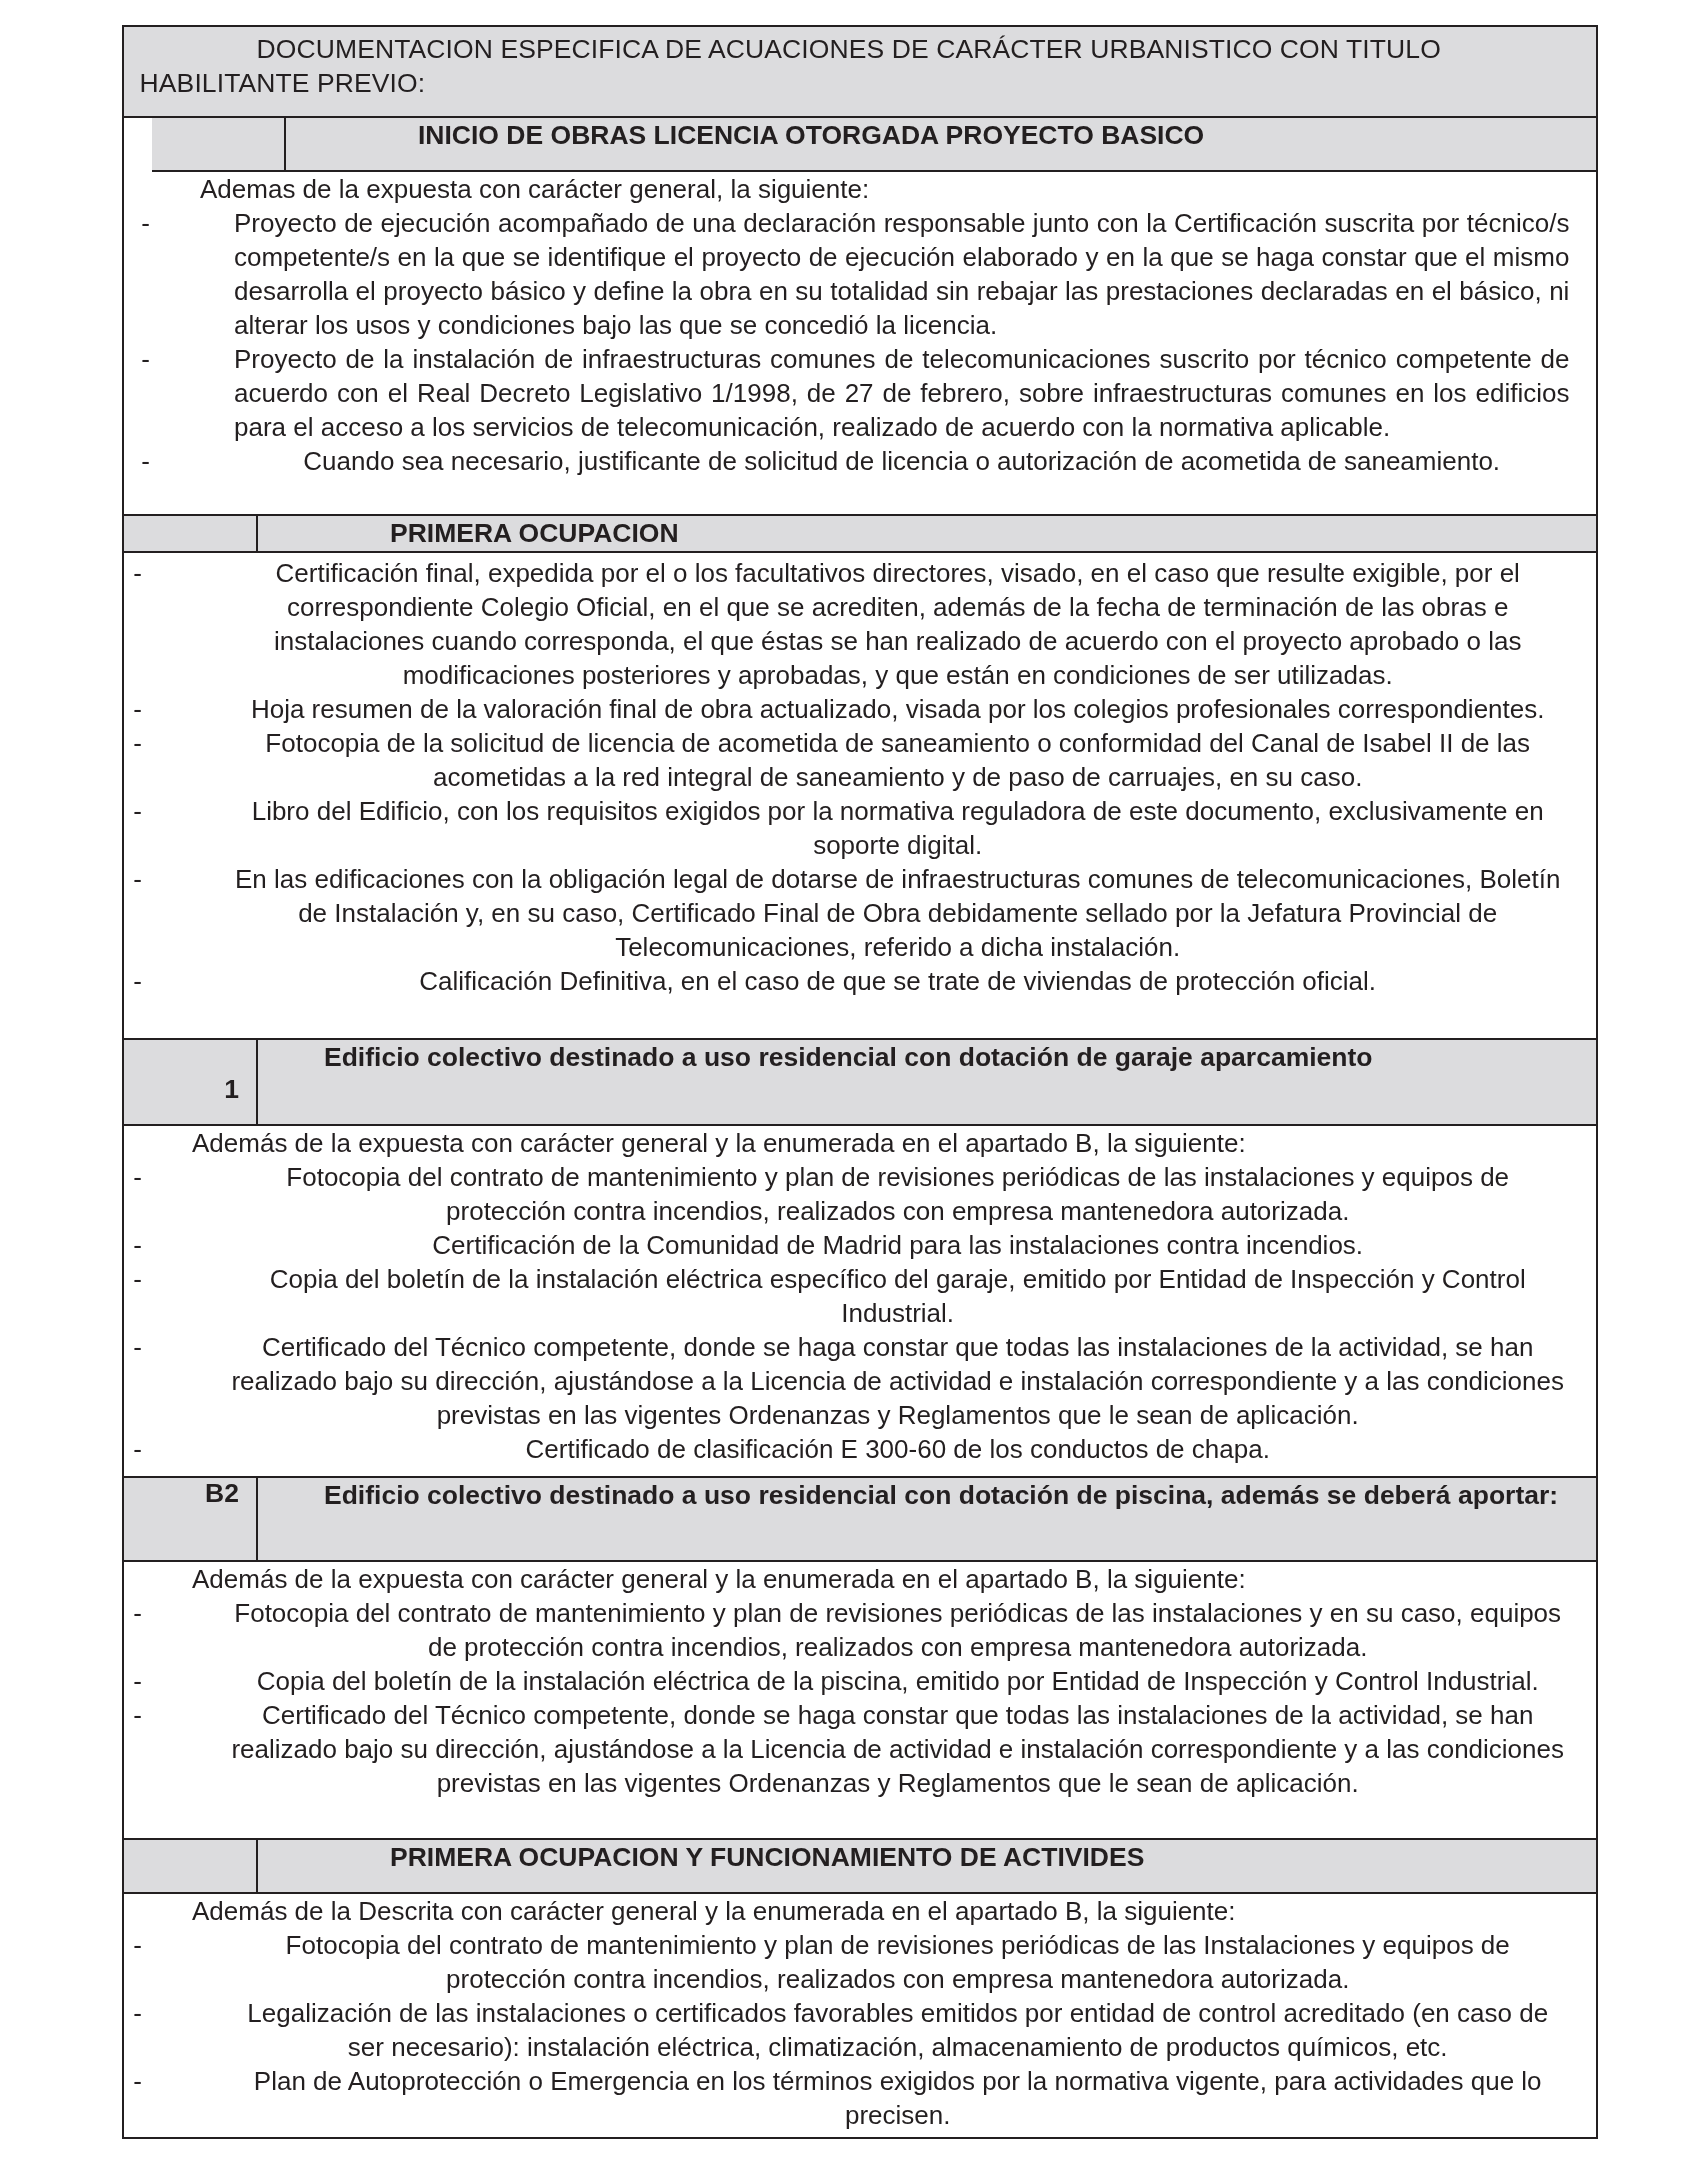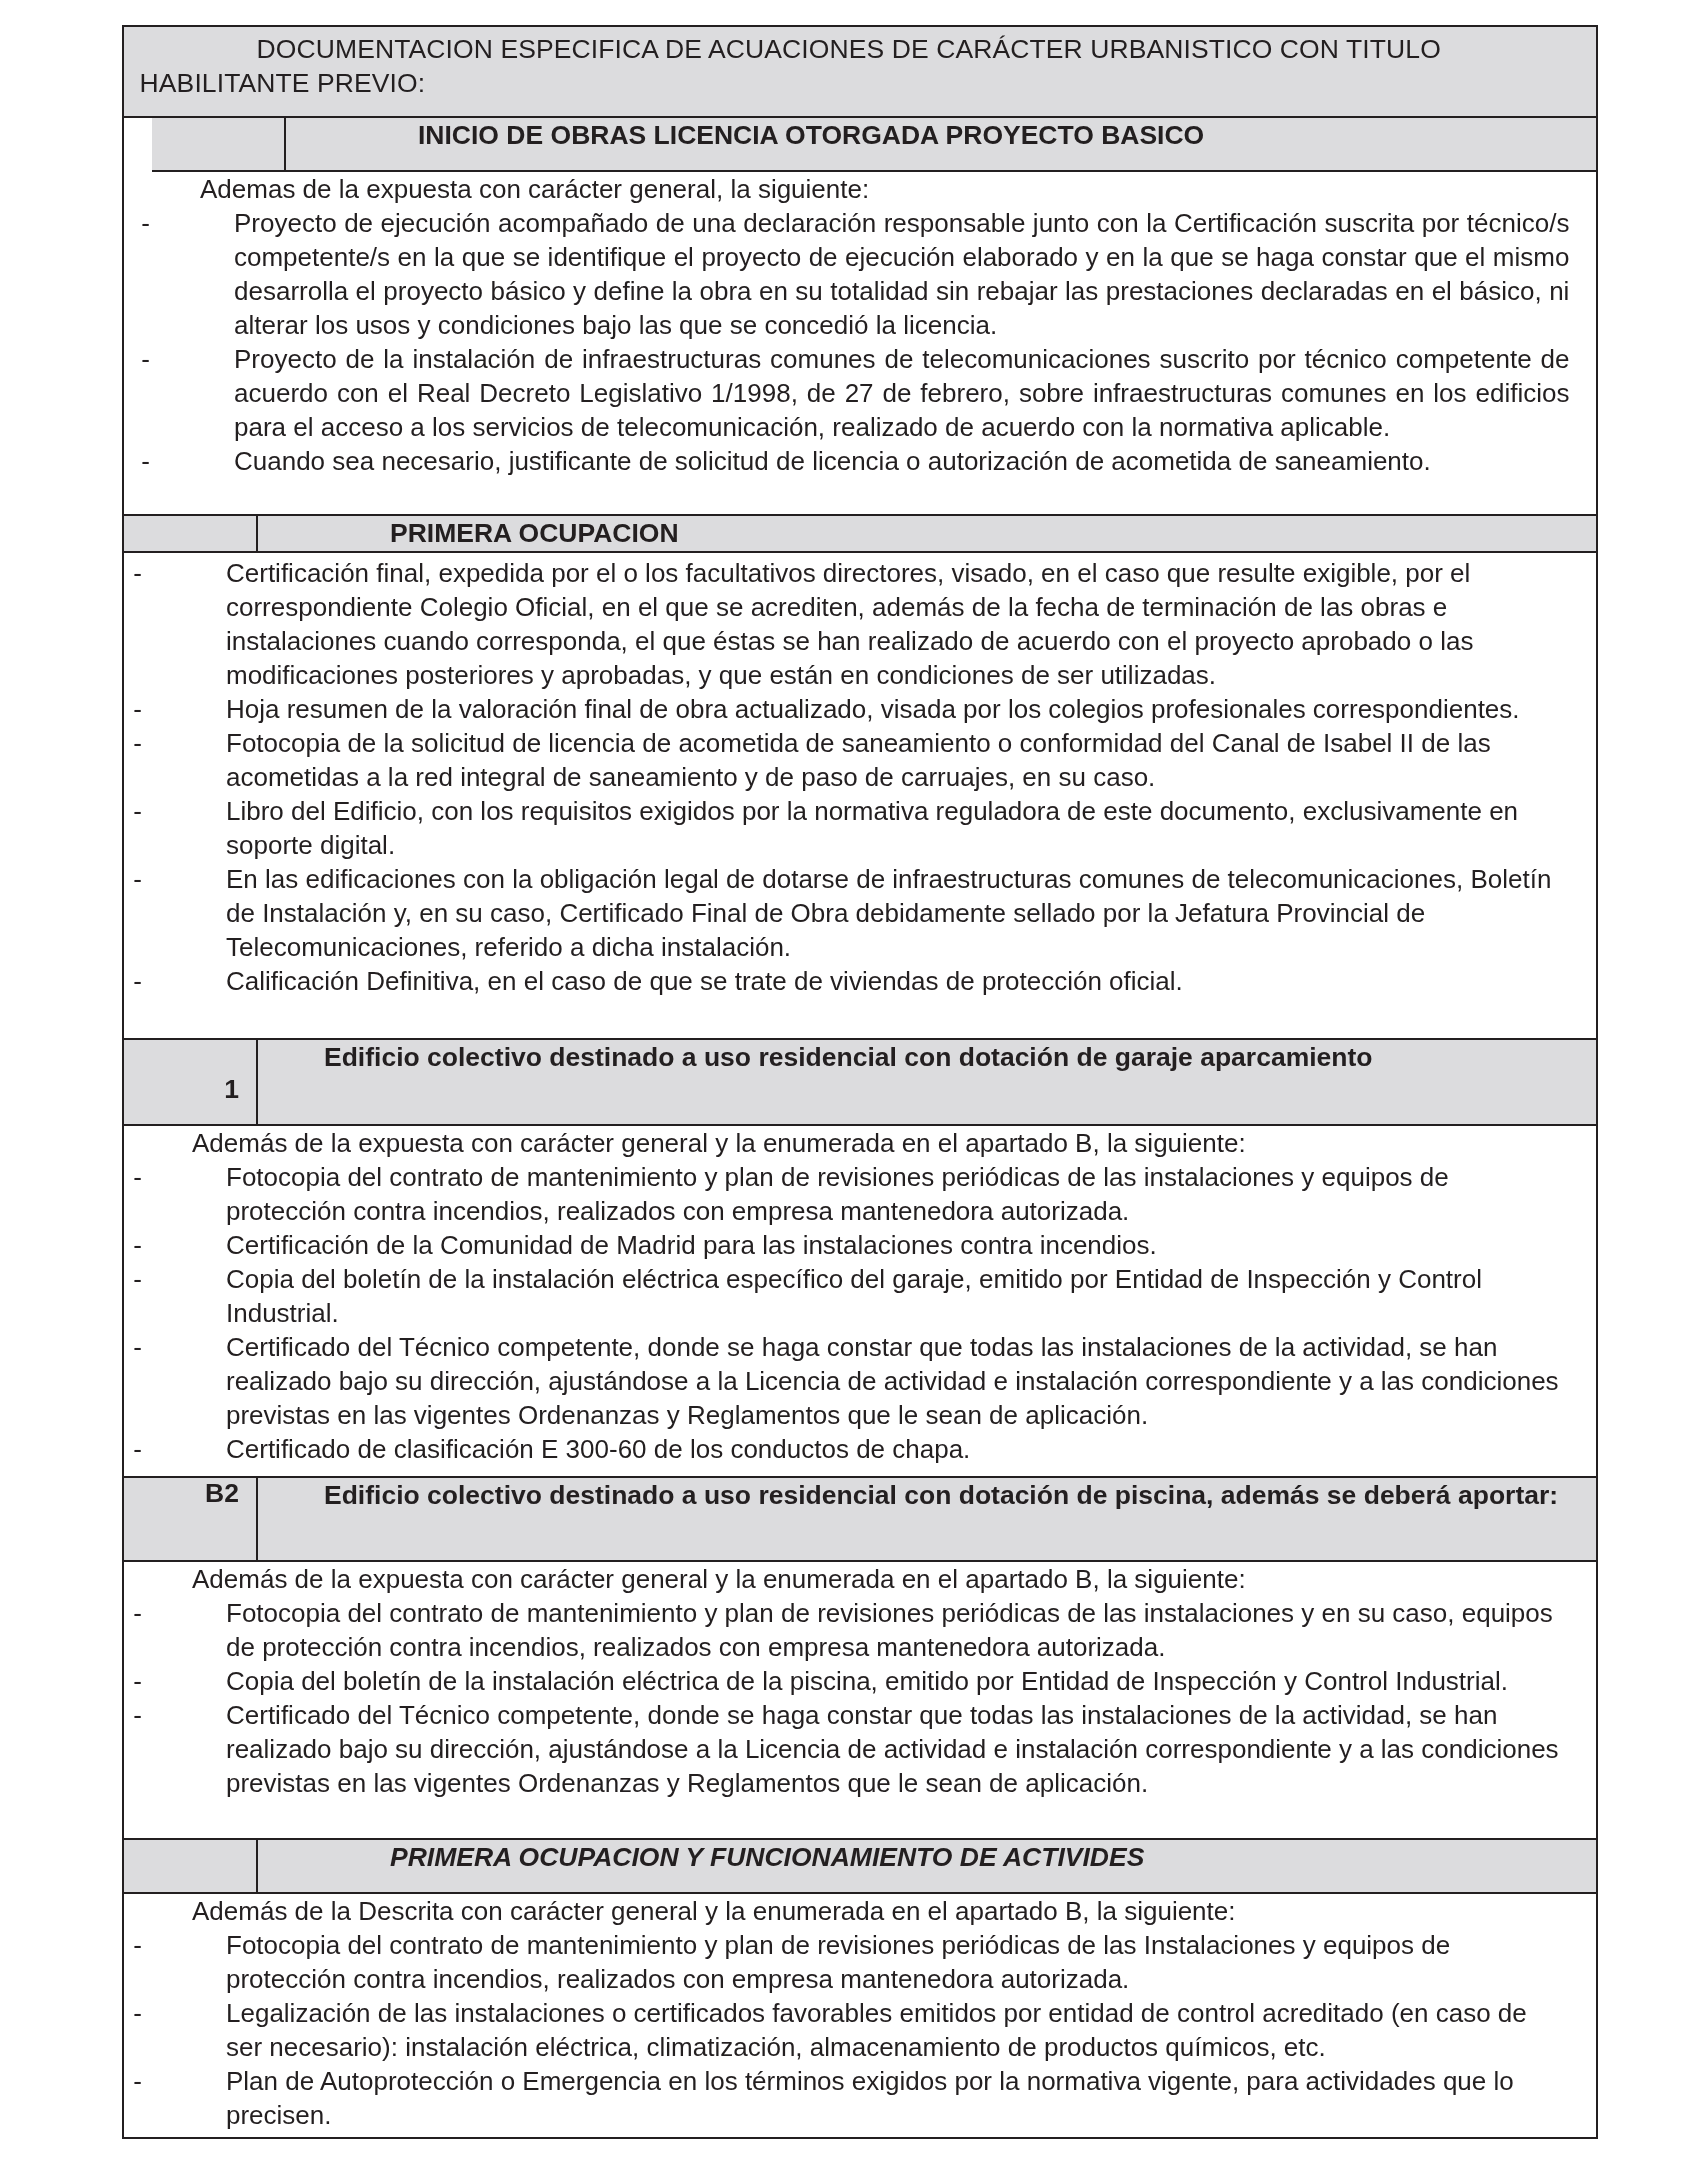--- a/index.html
+++ b/index.html
@@ -14,21 +14,21 @@
   .title-hdr .l1 { display: block; padding-left: 117px; }
   .split { display: flex; }
   .split .c1 { width: 134px; border-right: 2.3px solid #231f20; box-sizing: border-box; font-weight: bold; font-size: 26.5px; text-align: right; padding-right: 17px; }
   .split .c2 { flex: 1; font-weight: bold; font-size: 26.5px; line-height: 34px; }
   .h-center .c2 { padding-left: 132px; padding-top: 0px; }
   .h-sub .c2 { padding-left: 66px; padding-right: 19.5px; }
   .txt { font-size: 26px; line-height: 34px; padding: 0 15.6px 0 0; }
   .line { display: flex; }
   .dash { width: 68px; flex: none; padding-left: 9.3px; box-sizing: border-box; }
   .content { flex: 1; text-align: justify; padding-right: 11px; margin-left: 34px; }
-  .content.nj { text-align: left; }
+  .content.nj { text-align: center; }
   .intro { padding-left: 68px; }
 </style>
 </head>
 <body>
 
 <div class="tbl">
   <div class="hdr title-hdr">
     <span class="l1">DOCUMENTACION ESPECIFICA  DE ACUACIONES DE CARÁCTER URBANISTICO CON TITULO</span>
     <span>HABILITANTE PREVIO:</span>
   </div>
@@ -125,21 +125,21 @@
     <div class="line">
         <span class="dash">-</span>
         <span class="content nj">Copia del boletín de la instalación eléctrica de la piscina, emitido por Entidad de Inspección y Control Industrial.</span>
       </div>
     <div class="line">
         <span class="dash">-</span>
         <span class="content nj">Certificado del Técnico competente, donde se haga constar que todas las instalaciones de la actividad, se han realizado bajo su dirección, ajustándose a la Licencia de actividad e instalación correspondiente y a las condiciones previstas en las vigentes Ordenanzas y Reglamentos que le sean de aplicación.</span>
       </div>
   </div>
 
-  <div class="hdr split h-center" style="height:54px;font-style:italic;">
+  <div class="hdr split h-center" style="height:54px;">
     <div class="c1"></div>
     <div class="c2">PRIMERA OCUPACION Y FUNCIONAMIENTO DE ACTIVIDES</div>
   </div>
   <div class="body txt last" style="height:243px;">
     <div class="intro">Además de la Descrita con carácter general y la enumerada en el apartado B, la siguiente:</div>
     <div class="line">
         <span class="dash">-</span>
         <span class="content nj">Fotocopia del contrato de mantenimiento y plan de revisiones periódicas de las Instalaciones y equipos de protección contra incendios, realizados con empresa mantenedora autorizada.</span>
       </div>
     <div class="line">

